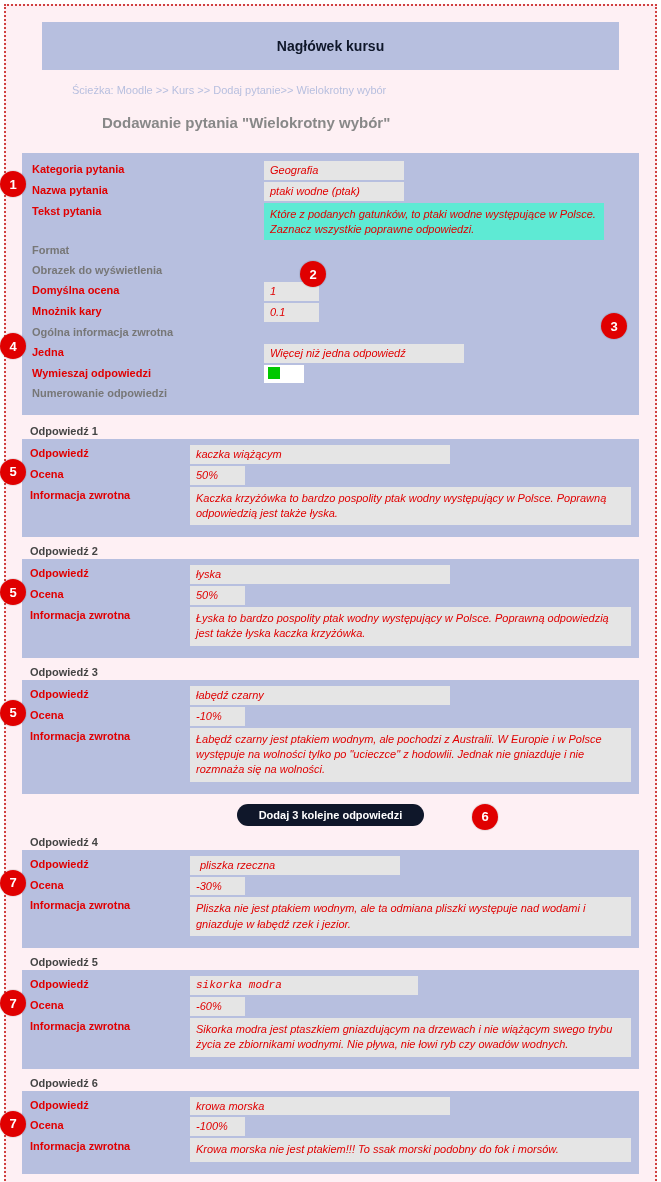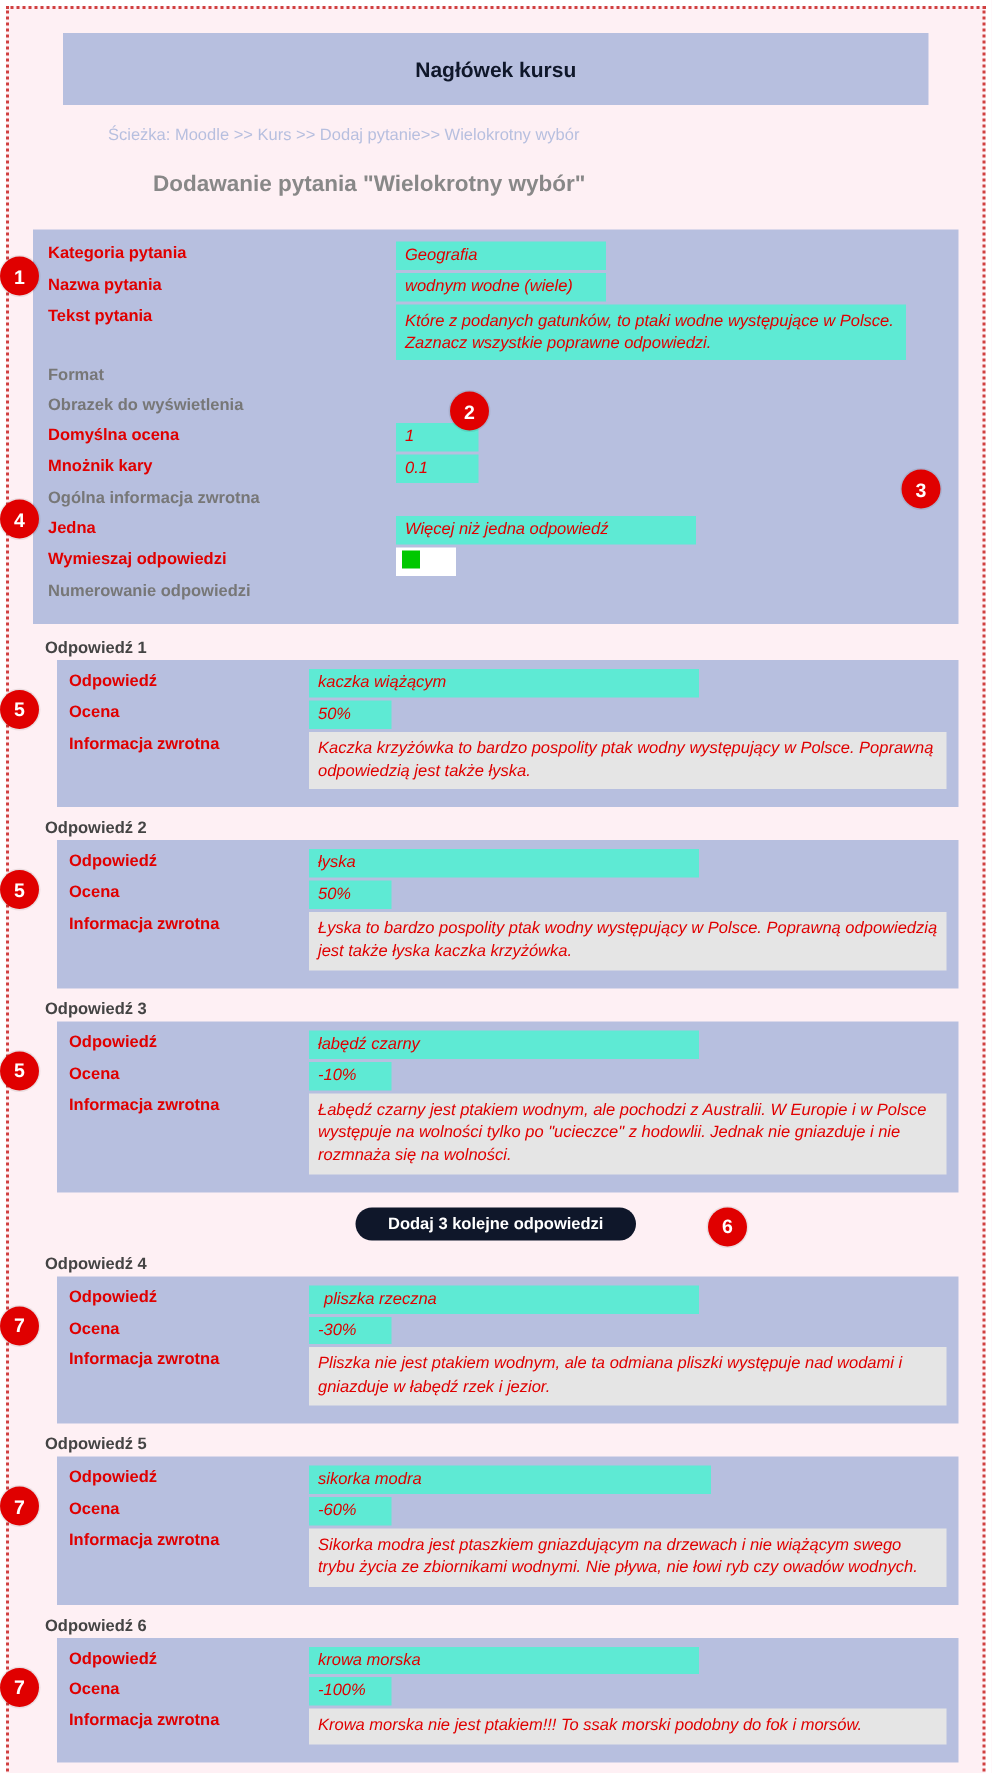--- a/index.html
+++ b/index.html
@@ -52,21 +52,21 @@
   .lab {
     width: 232px;
     flex-shrink: 0;
     font-weight: bold;
     font-size: 11px;
     padding-top: 2px;
   }
   .lab.red { color: #e00000; }
   .lab.grey { color: #777; }
   .field {
-    background: #5eead4;
+    background: #e5e5e5;
     font-style: italic;
     color: #e00000;
     padding: 2px 6px;
     font-size: 11px;
     line-height: 1.35;
   }
   .small { width: 55px; }
   .med { width: 140px; }
   .textarea-cell {
     background: #5eead4;
@@ -80,21 +80,21 @@
   .green-sq {
     width: 12px; height: 12px; background: #00c800; display: inline-block;
   }
   .ans-head {
     color: #444; font-weight: bold; font-size: 11px;
     margin: 4px 0 2px 8px;
   }
   .ans-panel {
     background: #b7bfdf;
     padding: 6px 8px 10px 8px;
-    margin: 0 0 8px 16px;
+    margin: 0 0 8px 0;
     position: relative;
   }
   .ans-row { display:flex; margin-bottom: 2px; }
   .ans-lab { width: 160px; flex-shrink:0; font-weight:bold; color:#e00000; font-size:11px; padding-top:2px;}
   .feedback {
     background: #e5e5e5;
     color: #e00000;
     font-style: italic;
     font-size: 11px;
     padding: 4px 6px;
@@ -133,21 +133,21 @@
     <div class="callout" style="left:278px; top:108px;">2</div>
     <div class="callout" style="right:12px; top:160px;">3</div>
     <div class="callout" style="left:-22px; top:180px;">4</div>
 
     <div class="row">
         <div class="lab red">Kategoria pytania</div>
         <div class="field med">Geografia</div>
       </div>
     <div class="row">
         <div class="lab red">Nazwa pytania</div>
-        <div class="field med">wodnym wodne (wiele)</div>
+        <div class="field med">ptaki wodne (ptak)</div>
       </div>
     <div class="row">
         <div class="lab red">Tekst pytania</div>
         <div class="textarea-cell">Które z podanych gatunków, to ptaki wodne występujące w Polsce. Zaznacz wszystkie poprawne odpowiedzi.</div>
       </div>
     <div class="row">
         <div class="lab grey">Format</div>
       </div>
     <div class="row">
         <div class="lab grey">Obrazek do wyświetlenia</div>
@@ -237,40 +237,40 @@
     <span class="pill-red">Dodaj 3 kolejne odpowiedzi</span>
     <div class="callout" style="left:450px; top:0px; position:absolute;">6</div>
   </div>
 
   <div style="position:relative">
     <div class="callout" style="left:-22px; top:34px;">7</div>
     <div class="ans-head">Odpowiedź 4</div>
     <div class="ans-panel">
       <div class="ans-row">
           <div class="ans-lab">Odpowiedź</div>
-          <div class="field" style="width:260px;padding-left:10px;">pliszka rzeczna</div>
+          <div class="field" style="width:210px;padding-left:10px;">pliszka rzeczna</div>
         </div>
       <div class="ans-row">
           <div class="ans-lab">Ocena</div>
           <div class="field small">-30%</div>
         </div>
       <div class="ans-row">
           <div class="ans-lab">Informacja zwrotna</div>
           <div class="feedback">Pliszka nie jest ptakiem wodnym, ale ta odmiana pliszki występuje nad wodami i gniazduje w łabędź rzek i jezior.</div>
         </div>
     </div>
   </div>
 
   <div style="position:relative">
     <div class="callout" style="left:-22px; top:34px;">7</div>
     <div class="ans-head">Odpowiedź 5</div>
     <div class="ans-panel">
       <div class="ans-row">
           <div class="ans-lab">Odpowiedź</div>
-          <div class="field" style="width:268px;">sikorka modra</div>
+          <div class="field" style="width:228px;font-family:Liberation Mono, monospace;">sikorka modra</div>
         </div>
       <div class="ans-row">
           <div class="ans-lab">Ocena</div>
           <div class="field small">-60%</div>
         </div>
       <div class="ans-row">
           <div class="ans-lab">Informacja zwrotna</div>
           <div class="feedback">Sikorka modra jest ptaszkiem gniazdującym na drzewach i nie wiążącym swego trybu życia ze zbiornikami wodnymi. Nie pływa, nie łowi ryb czy owadów wodnych.</div>
         </div>
     </div>

